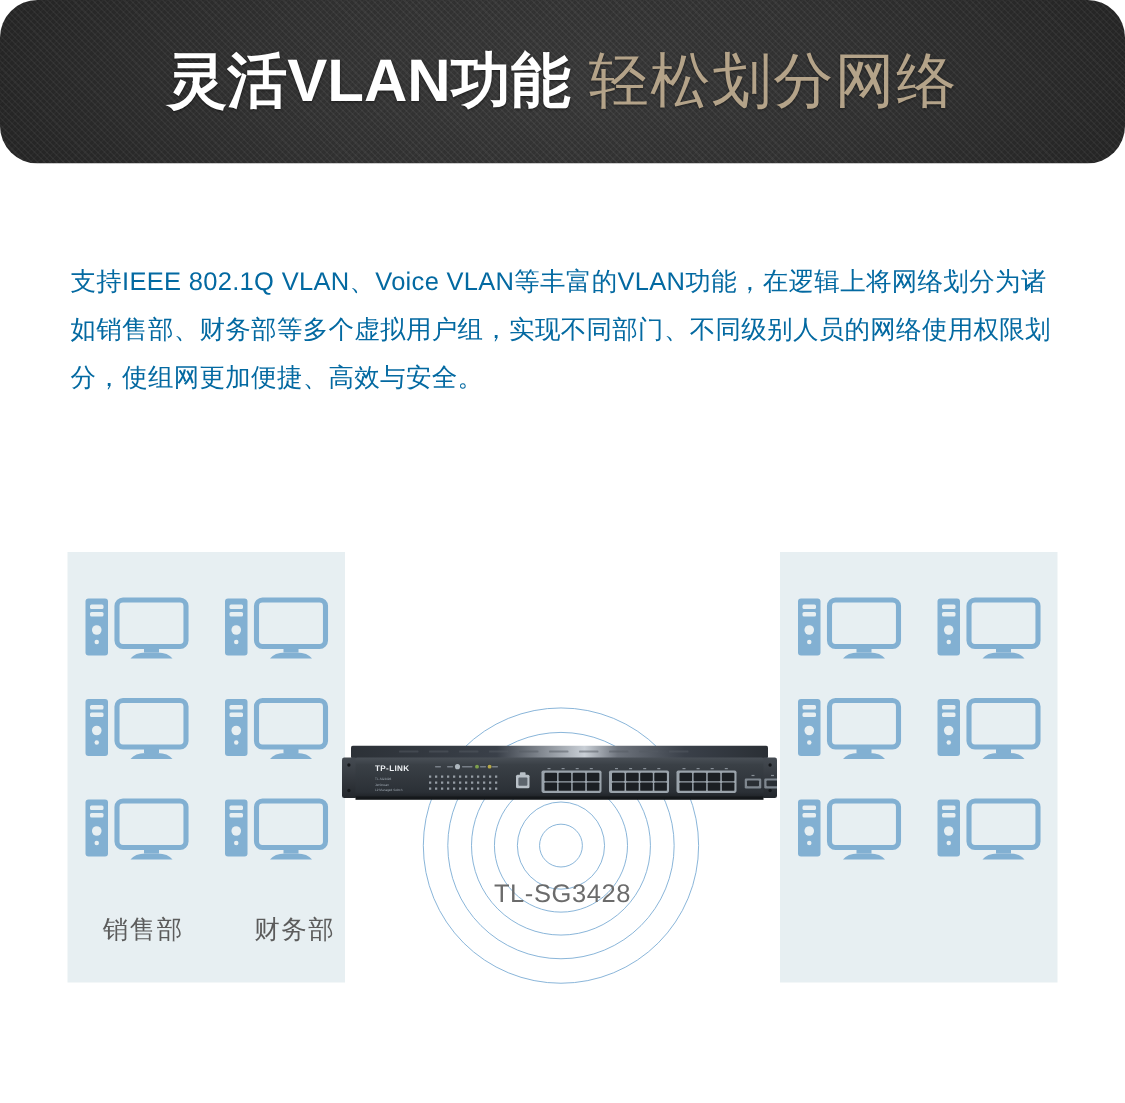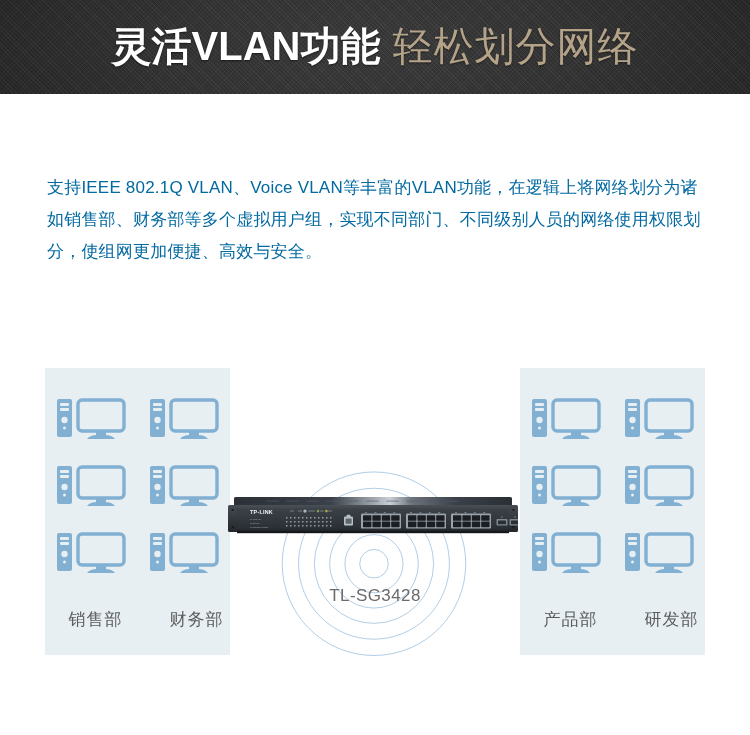--- a/index.html
+++ b/index.html
@@ -6,27 +6,28 @@
   html,body { width:750px; height:735px; }
   body {
     font-family:"Liberation Sans","DejaVu Sans",sans-serif;
     background:#ffffff;
     position:relative;
     overflow:hidden;
   }
 
   
   #header-banner{
-    position:absolute; left:0; top:0; width:750px; height:94px;
+    position:absolute; left:0; top:0; width:750px; height:109px;
     background:
       repeating-linear-gradient(45deg, rgba(255,255,255,.035) 0px, rgba(255,255,255,.035) 1px, rgba(0,0,0,.05) 1px, rgba(0,0,0,.05) 3px),
       repeating-linear-gradient(-45deg, rgba(255,255,255,.02) 0px, rgba(255,255,255,.02) 1px, rgba(0,0,0,.03) 1px, rgba(0,0,0,.03) 3px),
       radial-gradient(ellipse 520px 190px at 50% 50%, #3b3b3b 0%, #343434 38%, #2a2a2a 68%, #1f1f1f 100%);
     display:flex; align-items:center; justify-content:center;
     overflow:hidden;
+    border-radius:25px;
   }
   #header-title{
     white-space:nowrap;
     line-height:1;
     padding-bottom:2px;
   }
   .title-strong{
     font-size:40px; font-weight:bold; color:#ffffff;
     letter-spacing:0px;
     text-shadow:0 1px 2px rgba(0,0,0,.55);
@@ -229,24 +230,20 @@
       <svg class="pc-icon" viewBox="0 0 72 48">
         <rect x="2" y="4" width="15" height="38" rx="2" fill="#82b0d2"></rect>
         <rect x="5" y="8" width="9" height="3" rx="1" fill="#e7eff2"></rect>
         <rect x="5" y="13" width="9" height="3" rx="1" fill="#e7eff2"></rect>
         <circle cx="9.5" cy="25" r="3.2" fill="#e7eff2"></circle>
         <circle cx="9.5" cy="33" r="1.5" fill="#e7eff2"></circle>
         <rect x="23" y="5" width="46" height="31" rx="4" fill="none" stroke="#82b0d2" stroke-width="3.4"></rect>
         <rect x="41" y="36" width="10" height="4" fill="#82b0d2"></rect>
         <path d="M32 44 q3 -4 10 -4 h8 q7 0 10 4 z" fill="#82b0d2"></path>
       </svg>
-    </div>
-    <div class="dept-labels">
-      <span class="dept-label">产品部</span>
-      <span class="dept-label">研发部</span>
     </div>
   </div>
 
   <svg id="ring-svg" viewBox="-125 -190 510 510">
     <g fill="none" stroke="#5b97c9" stroke-width="1.1" opacity="0.85">
       <circle cx="128" cy="190" r="28"></circle>
       <circle cx="128" cy="190" r="57"></circle>
       <circle cx="128" cy="190" r="87"></circle>
       <circle cx="128" cy="190" r="117"></circle>
       <circle cx="128" cy="190" r="148"></circle>

